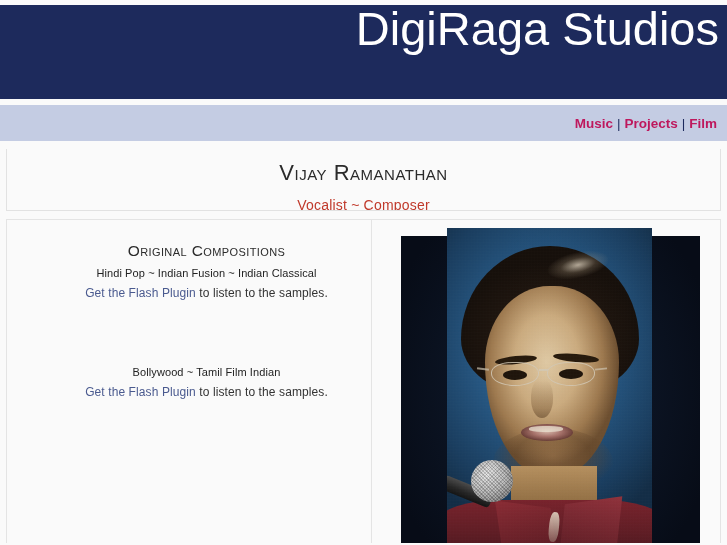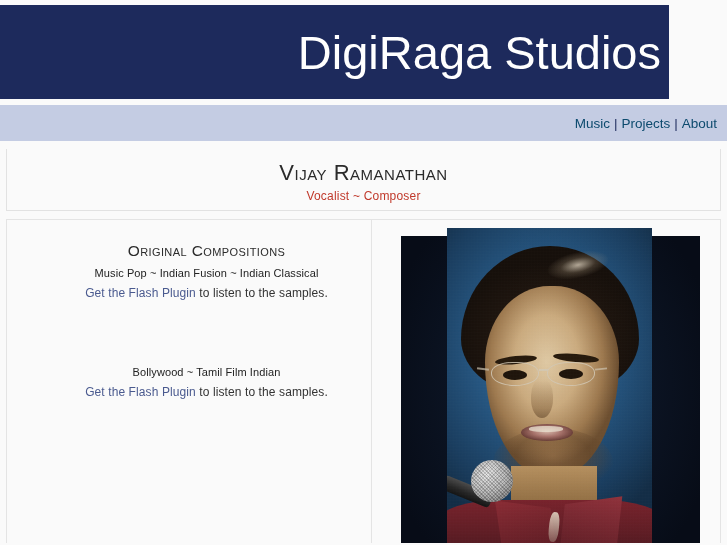--- a/index.html
+++ b/index.html
@@ -12,26 +12,25 @@
     background: #fafafa;
     font-family: "Liberation Sans", sans-serif;
     overflow: hidden;
   }
 
   
   #masthead {
     position: absolute;
     left: 0;
     top: 5px;
-    width: 669px;
+    width: 727px;
     height: 94px;
     background: #1d2a5c;
     box-sizing: border-box;
     display: flex;
-    align-items: center;
     justify-content: flex-end;
     overflow: hidden;
   }
   #site-title {
     color: #ffffff;
     font-size: 47px;
     font-weight: normal;
     letter-spacing: 0px;
     line-height: 1;
     padding-right: 8px;
@@ -52,23 +51,24 @@
     box-sizing: border-box;
     padding-right: 10px;
   }
   #navbar .nav-list {
     display: flex;
     align-items: baseline;
     font-size: 13.5px;
     color: #1d2a5c;
   }
   #navbar .nav-link {
-    color: #0c4a6e;
+    color: #be185d;
     text-decoration: none;
     white-space: nowrap;
+    font-weight: bold;
   }
   #navbar .nav-sep {
     color: #1d2a5c;
     padding: 0 4px;
     white-space: pre;
   }
 
   
   #title-panel {
     position: absolute;
@@ -87,23 +87,23 @@
     margin: 0;
     padding-top: 12px;
     font-size: 22px;
     font-weight: normal;
     font-variant: small-caps;
     letter-spacing: 0.5px;
     color: #2b2b2b;
     line-height: 1.1;
   }
   #artist-role {
-    margin: 0;
+    margin: 8px;
     padding-top: 4px;
-    font-size: 12px;
+    font-size: 14px;
     color: #c0392b;
     letter-spacing: 0.2px;
   }
 
   
   #left-col {
     position: absolute;
     left: 6px;
     top: 219px;
     width: 401px;
@@ -395,34 +395,34 @@
 <div id="masthead">
   <div id="site-title">DigiRaga Studios</div>
 </div>
 
 <div id="navbar">
   <div class="nav-list">
     <a class="nav-link" href="#">Music</a>
     <span class="nav-sep">|</span>
     <a class="nav-link" href="#">Projects</a>
     <span class="nav-sep">|</span>
-    <a class="nav-link" href="#">About</a>
+    <a class="nav-link" href="#">Film</a>
   </div>
 </div>
 
 <div id="title-panel">
   <h1 id="artist-name">Vijay Ramanathan</h1>
   <div id="artist-role">Vocalist ~ Composer</div>
 </div>
 
 <div id="left-col">
 
   <div class="section first">
     <h2 class="section-heading">Original Compositions</h2>
-    <div class="section-sub">Music Pop ~ Indian Fusion ~ Indian Classical</div>
+    <div class="section-sub">Hindi Pop ~ Indian Fusion ~ Indian Classical</div>
     <div class="section-note"><a class="flash-link" href="#">Get the Flash Plugin</a><span> to listen to the samples.</span></div>
   </div>
 
   <div class="section second">
     <div class="section-sub">Bollywood ~ Tamil Film Indian</div>
     <div class="section-note"><a class="flash-link" href="#">Get the Flash Plugin</a><span> to listen to the samples.</span></div>
   </div>
 
 </div>
 

